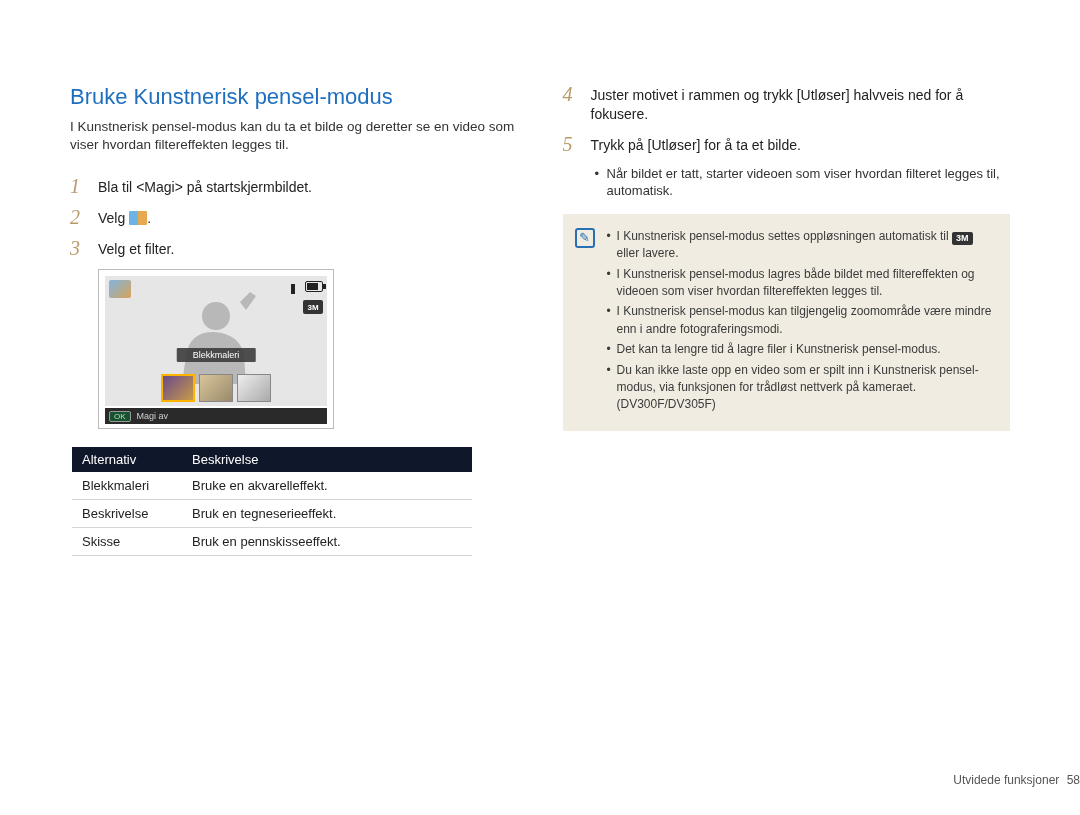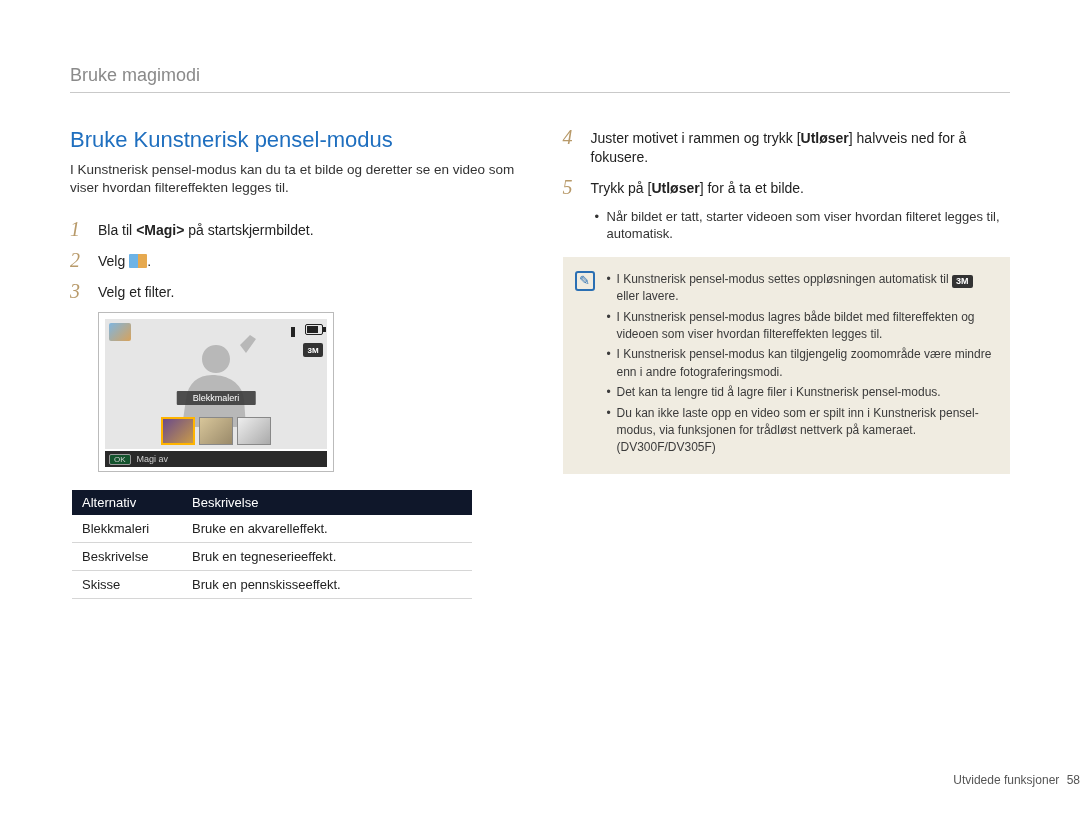--- a/index.html
+++ b/index.html
@@ -17,20 +17,21 @@
     font-size: 18px;
     color: #8a8a8a;
     font-weight: 300;
     border-bottom: 1px solid #c9c9c9;
     padding-bottom: 6px;
     margin-bottom: 34px;
   }
   .columns {
     display: flex;
     gap: 45px;
+    margin-top: 19px;
   }
   .col {
     flex: 1;
     min-width: 0;
   }
   .section-title {
     color: #1f6fbf;
     font-size: 22px;
     font-weight: 400;
     margin-bottom: 8px;
@@ -55,21 +56,21 @@
     color: #b89a6a;
     line-height: 1;
     min-width: 18px;
   }
   .step-text {
     font-size: 14px;
     color: #222;
     line-height: 1.35;
     padding-top: 2px;
   }
-  .step-text b { font-weight: bold; }
+  .step-text b { font-weight: normal; }
   .step-icon {
     display: inline-block;
     width: 18px; height: 14px;
     background: linear-gradient(to right, #6db3e6 0 50%, #e6a94f 50% 100%);
     vertical-align: -2px;
     border-radius: 1px;
   }
   .sub-bullets {
     margin-left: 32px;
     margin-top: 4px;
@@ -248,21 +249,20 @@
     text-align: right;
     font-size: 12px;
     color: #555;
   }
   .footer .pg { margin-left: 4px; }
 </style>
 </head>
 <body>
 
 <div class="page">
-  <div class="chapter">Bruke magimodi</div>
 
   <div class="columns">
 
     <div class="col">
       <h2 class="section-title">Bruke Kunstnerisk pensel-modus</h2>
       <p class="intro">I Kunstnerisk pensel-modus kan du ta et bilde og deretter se en video som viser hvordan filtereffekten legges til.</p>
 
       <div class="steps" id="steps-left">
           <div class="step">
             <div class="step-num">1</div>

